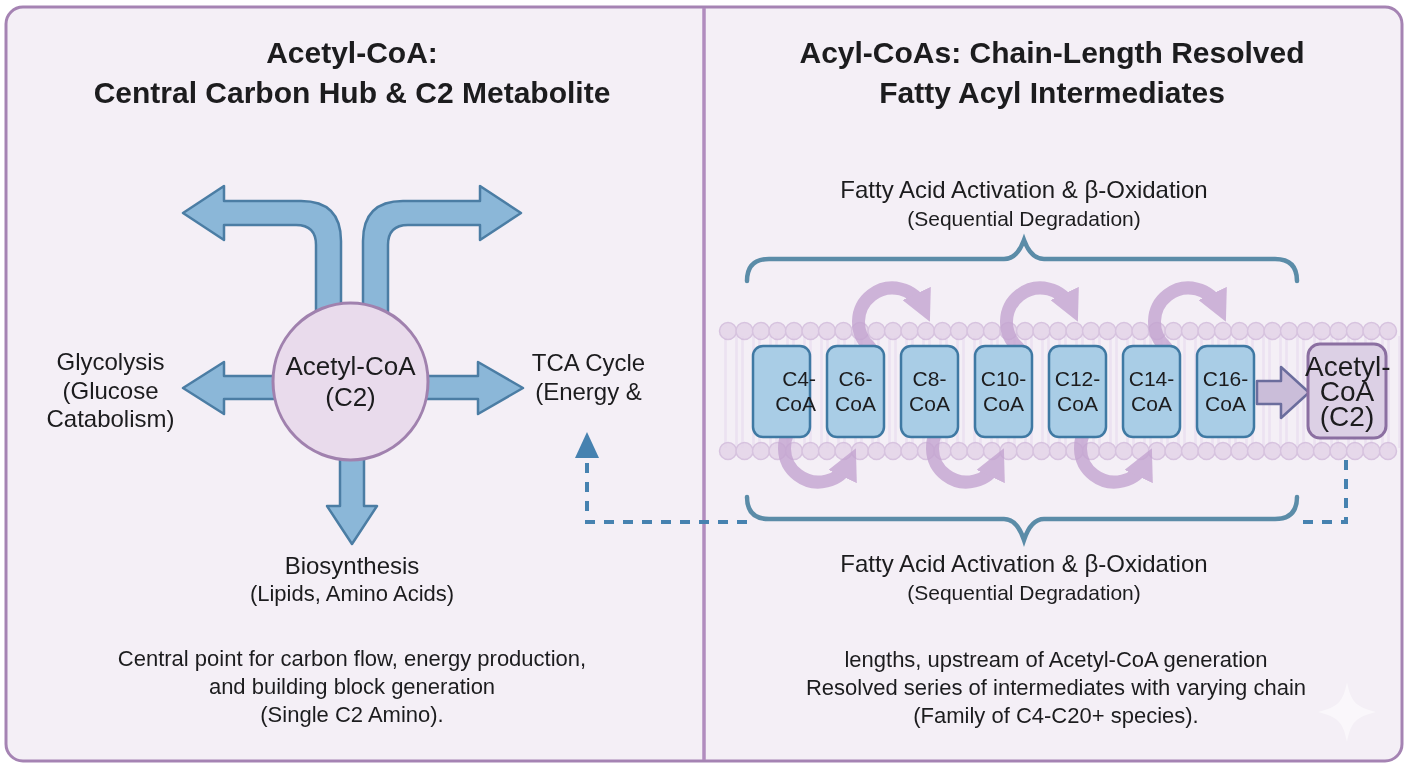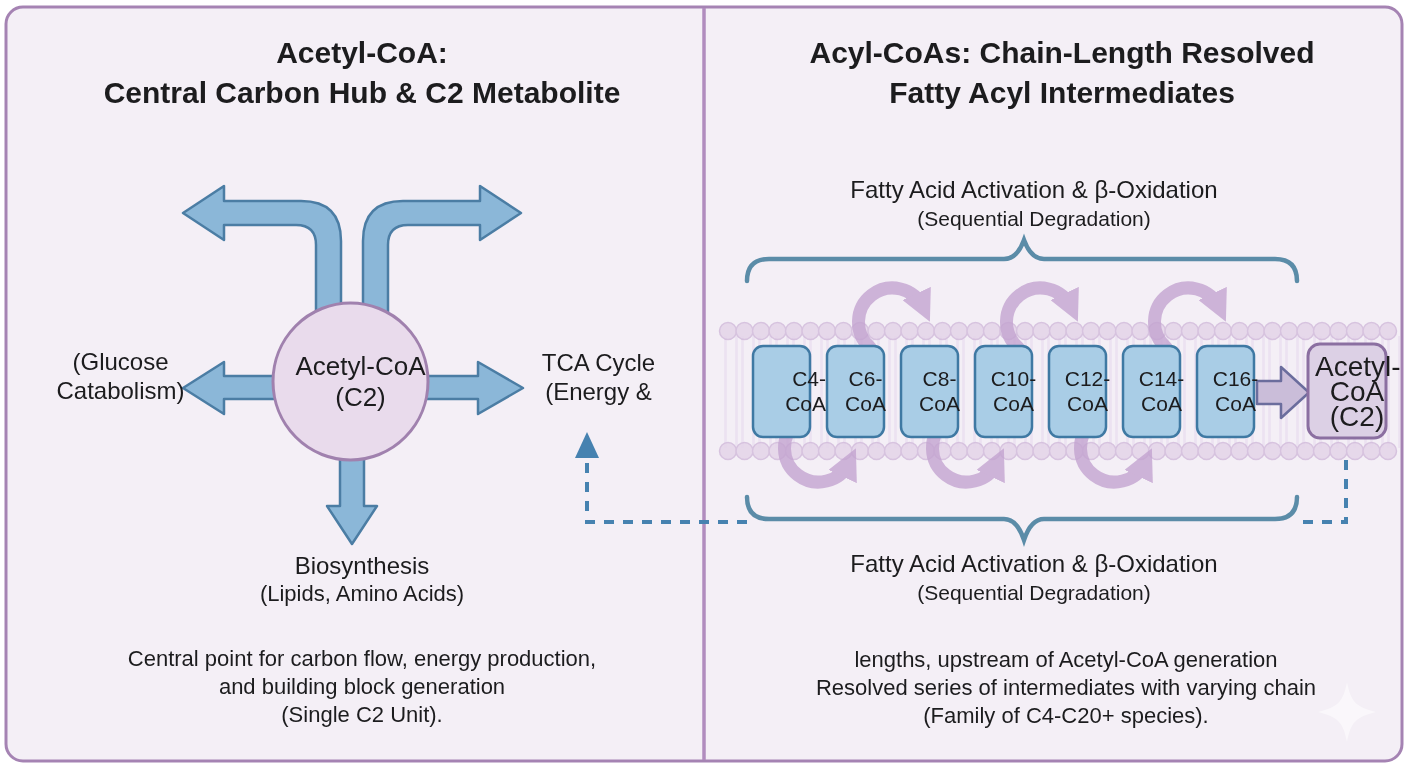--- a/index.html
+++ b/index.html
@@ -1,19 +1,19 @@
 <!DOCTYPE html>
 <html><head>
 <meta charset="utf-8">
 <style>
   html,body{margin:0;padding:0;background:#ffffff;}
   #stage{position:relative;width:1408px;height:768px;background:#ffffff;overflow:hidden;
          font-family:"Liberation Sans",sans-serif;color:#1c1c1e;}
   #art{position:absolute;left:0;top:0;}
-  .txt{position:absolute;text-align:center;color:#1c1c1e;line-height:1.2;margin-left:10px;}
+  .txt{position:absolute;text-align:center;color:#1c1c1e;line-height:1.2;}
   .title{font-size:30px;font-weight:bold;line-height:40px;}
   .node{font-size:24px;line-height:28.5px;}
   .node .sub{font-size:24px;}
   .hub-label{font-size:26px;line-height:31px;}
   .biglabel{font-size:24px;line-height:29px;text-align:center;}
   .biglabel .sub{font-size:21px;}
   .caption{font-size:22px;line-height:28px;}
   .boxlabel{font-size:21px;line-height:25px;}
   .prodlabel{font-size:28px;line-height:25px;}
 </style>
@@ -185,38 +185,39 @@
     <div>Acetyl-CoA:</div>
     <div>Central Carbon Hub &amp; C2 Metabolite</div>
   </div>
 
   <div class="txt hub-label" style="left:253px;top:351px;width:195px;">
     <div>Acetyl-CoA</div>
     <div>(C2)</div>
   </div>
 
   <div class="txt node" style="left:8px;top:348px;width:205px;">
+    <div>Glycolysis</div>
     <div class="sub">(Glucose</div>
     <div class="sub">Catabolism)</div>
   </div>
 
   <div class="txt node" style="left:486px;top:349px;width:205px;">
     <div>TCA Cycle</div>
     <div class="sub">(Energy &amp;</div>
   </div>
 
   <div class="txt" style="left:52px;top:551px;width:600px;">
     <div style="font-size:24px;line-height:29px;">Biosynthesis</div>
     <div style="font-size:22px;line-height:27px;">(Lipids, Amino Acids)</div>
   </div>
 
   <div class="txt caption" style="left:52px;top:645px;width:600px;">
     <div>Central point for carbon flow, energy production,</div>
     <div>and building block generation</div>
-    <div>(Single C2 Unit).</div>
+    <div>(Single C2 Amino).</div>
   </div>
 
   <div class="txt title" style="left:752px;top:33px;width:600px;">
     <div>Acyl-CoAs: Chain-Length Resolved</div>
     <div>Fatty Acyl Intermediates</div>
   </div>
 
   <div class="txt biglabel" style="left:774px;top:175px;width:500px;">
     <div>Fatty Acid Activation &amp; β-Oxidation</div>
     <div class="sub">(Sequential Degradation)</div>

